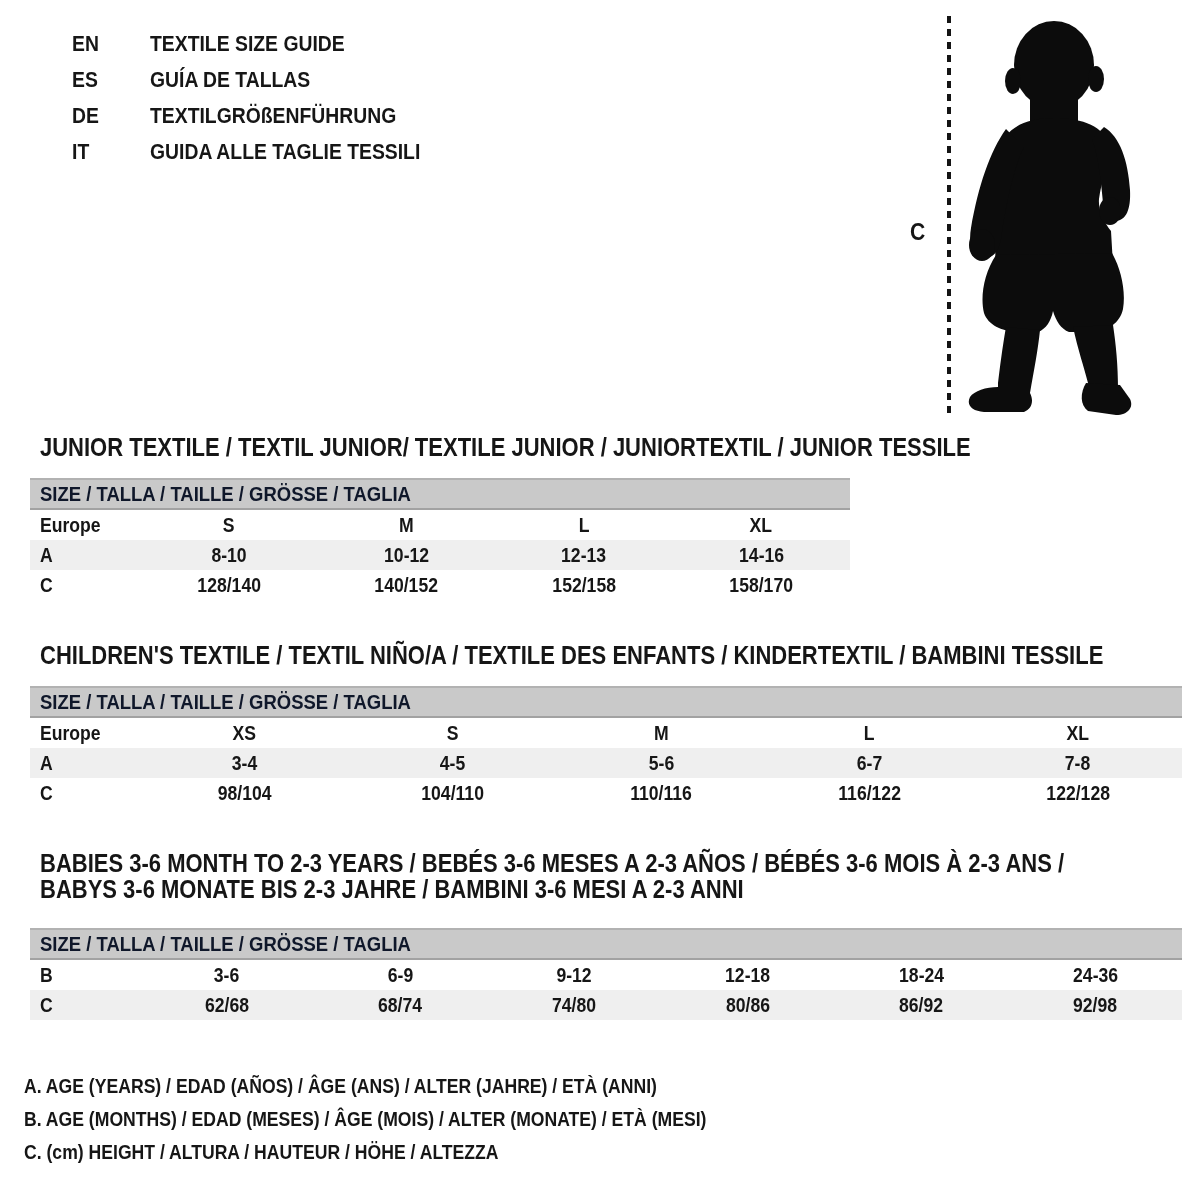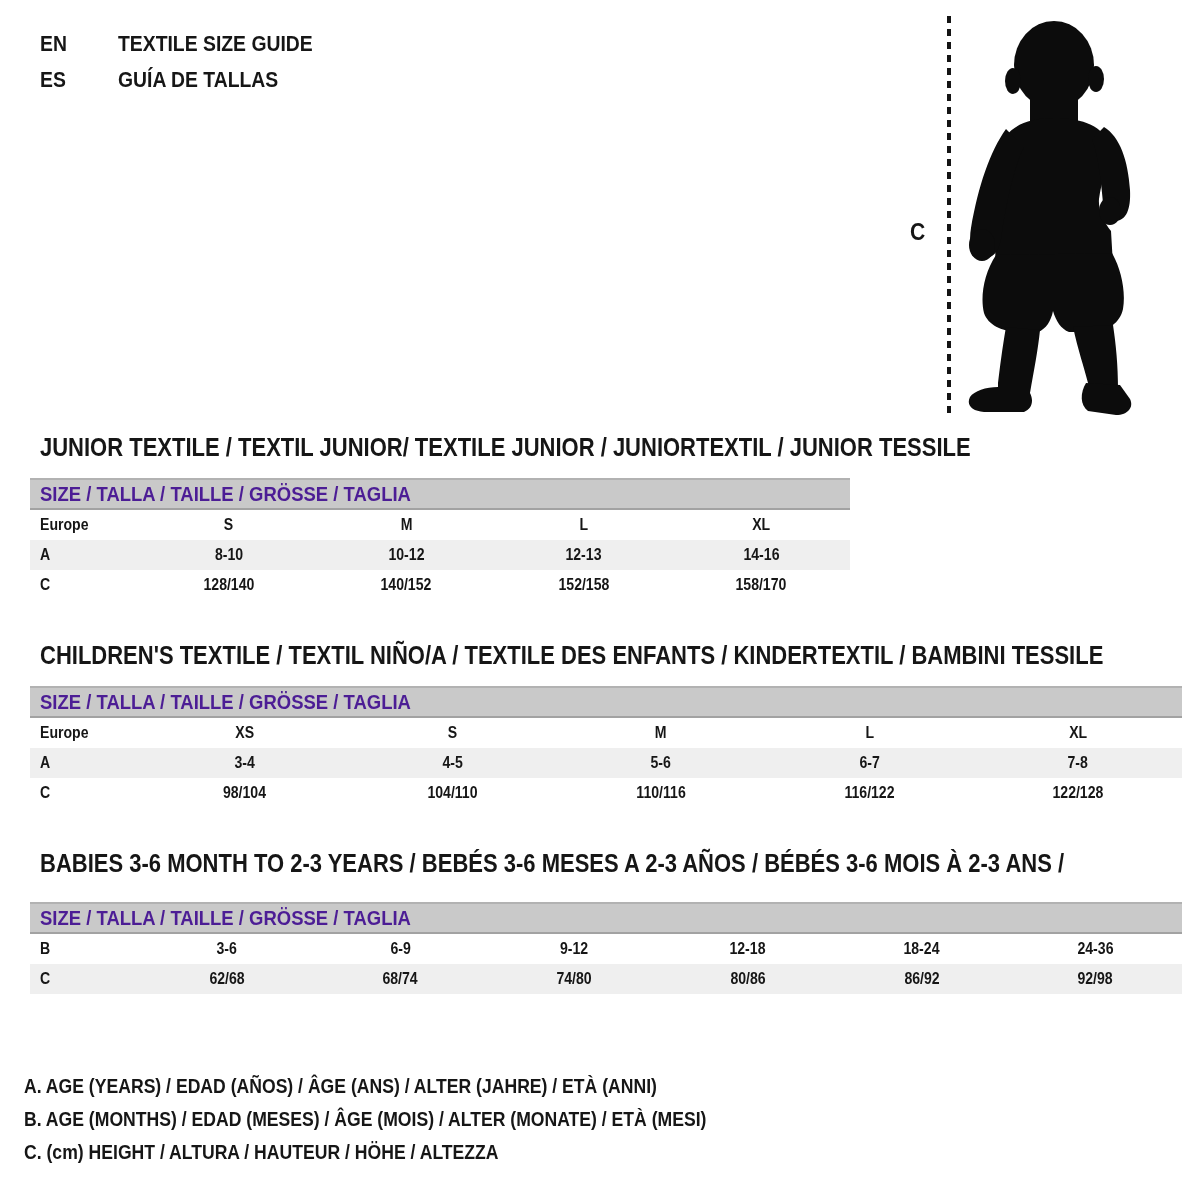--- a/index.html
+++ b/index.html
@@ -9,66 +9,74 @@
     -webkit-font-smoothing:antialiased;
   }
   .canvas { position:relative; width:1200px; height:1200px; background:#ffffff; overflow:hidden; }
 
   
   .cond  { display:inline-block; transform:scaleX(0.88); transform-origin:0 50%; white-space:nowrap; }
   .condc { display:inline-block; transform:scaleX(0.88); transform-origin:50% 50%; white-space:nowrap; }
 
   
   .lang-list { position:absolute; left:40px; top:26px; font-size:22px; }
-  .lang-row  { display:flex; height:36px; align-items:center; }
+  .lang-row  { display:flex; height:36px; align-items:center;margin-left:32px; }
   .lang-code { width:78px; }
 
   
   .measure-line {
     position:absolute; left:947px; top:16px; width:4px; height:398px;
     background:repeating-linear-gradient(to bottom, #141414 0 7px, transparent 7px 13px);
   }
   .measure-label { position:absolute; left:910px; top:218px; font-size:24px; }
   .silhouette { position:absolute; left:958px; top:15px; }
 
   
   .section { position:absolute; left:30px; }
   #junior   { top:434px; width:820px; }
   #children { top:642px; width:1152px; }
   #babies   { top:850px; width:1152px; }
 
   .sec-title { font-size:25px; line-height:26px; margin-left:10px; }
   .size-bar  {
     margin-top:18px; height:28px; line-height:28px;
     background:#c9c9c9; border-top:2px solid #b2b2b2; border-bottom:2px solid #a2a2a2;
-    color:#4c1d95; font-size:21px; padding-left:10px;
+    color:#0f172a; font-size:21px; padding-left:10px;
   }
   #babies .size-bar { margin-top:26px; }
 
-  .trow { display:flex; height:30px; align-items:center; font-size:16px; }
+  .trow { display:flex; height:30px; align-items:center; font-size:20px; }
   .trow.shaded { background:#efefef; }
   .tlabel { width:110px; padding-left:10px; box-sizing:border-box; }
   .tcell  { flex:1; text-align:center; }
 
   
   .footnotes { position:absolute; left:24px; top:1070px; font-size:20px; line-height:33px; }
 </style>
 </head>
 <body>
 
 <div class="canvas">
 
   <div class="lang-list">
     <div class="lang-row">
       <span class="lang-code"><span class="cond">EN</span></span>
       <span><span class="cond">TEXTILE SIZE GUIDE</span></span>
     </div>
     <div class="lang-row">
       <span class="lang-code"><span class="cond">ES</span></span>
       <span><span class="cond">GUÍA DE TALLAS</span></span>
+    </div>
+    <div class="lang-row">
+      <span class="lang-code"><span class="cond">DE</span></span>
+      <span><span class="cond">TEXTILGRÖßENFÜHRUNG</span></span>
+    </div>
+    <div class="lang-row">
+      <span class="lang-code"><span class="cond">IT</span></span>
+      <span><span class="cond">GUIDA ALLE TAGLIE TESSILI</span></span>
     </div>
   </div>
 
   <div class="measure-label"><span class="cond">C</span></div>
   <div class="measure-line"></div>
   <svg class="silhouette" width="192" height="405" viewBox="0 0 192 405" fill="#0c0c0c" xmlns="http://www.w3.org/2000/svg">
     <ellipse cx="96" cy="50" rx="40" ry="44"></ellipse>
     <ellipse cx="55" cy="66" rx="8" ry="13"></ellipse>
     <ellipse cx="138" cy="64" rx="8" ry="13"></ellipse>
     <rect x="72" y="82" width="48" height="28"></rect>
@@ -141,20 +149,21 @@
       <div class="tcell"><span class="condc">98/104</span></div>
       <div class="tcell"><span class="condc">104/110</span></div>
       <div class="tcell"><span class="condc">110/116</span></div>
       <div class="tcell"><span class="condc">116/122</span></div>
       <div class="tcell"><span class="condc">122/128</span></div>
     </div>
   </div>
 
   <div class="section" id="babies">
     <div class="sec-title"><span class="cond">BABIES 3-6 MONTH TO 2-3 YEARS / BEBÉS 3-6 MESES A 2-3 AÑOS / BÉBÉS 3-6 MOIS À 2-3 ANS /</span></div>
+    <div class="sec-title"><span class="cond">BABYS 3-6 MONATE BIS 2-3 JAHRE / BAMBINI 3-6 MESI A 2-3 ANNI</span></div>
     <div class="size-bar"><span class="cond">SIZE / TALLA / TAILLE / GRÖSSE / TAGLIA</span></div>
     <div class="trow">
       <div class="tlabel"><span class="cond">B</span></div>
       <div class="tcell"><span class="condc">3-6</span></div>
       <div class="tcell"><span class="condc">6-9</span></div>
       <div class="tcell"><span class="condc">9-12</span></div>
       <div class="tcell"><span class="condc">12-18</span></div>
       <div class="tcell"><span class="condc">18-24</span></div>
       <div class="tcell"><span class="condc">24-36</span></div>
     </div>

